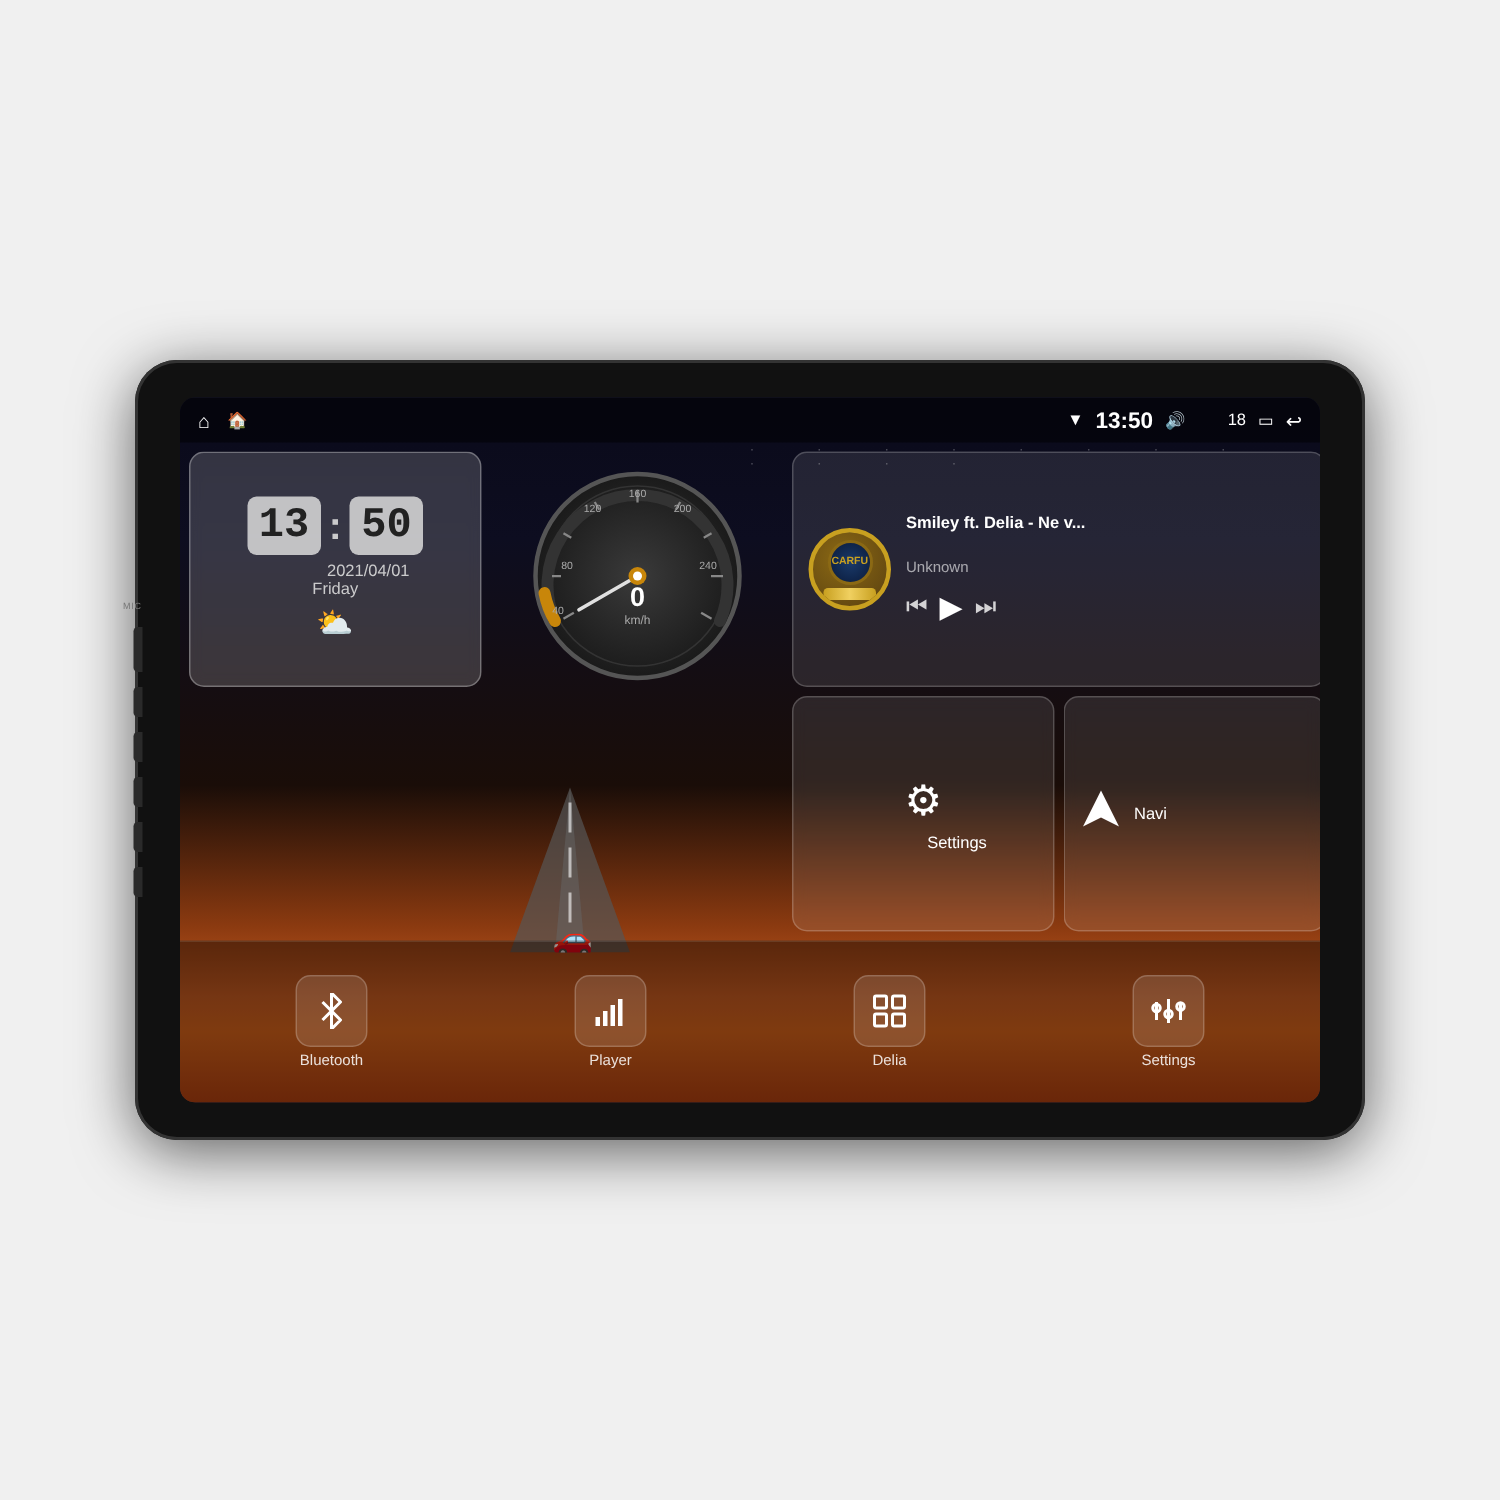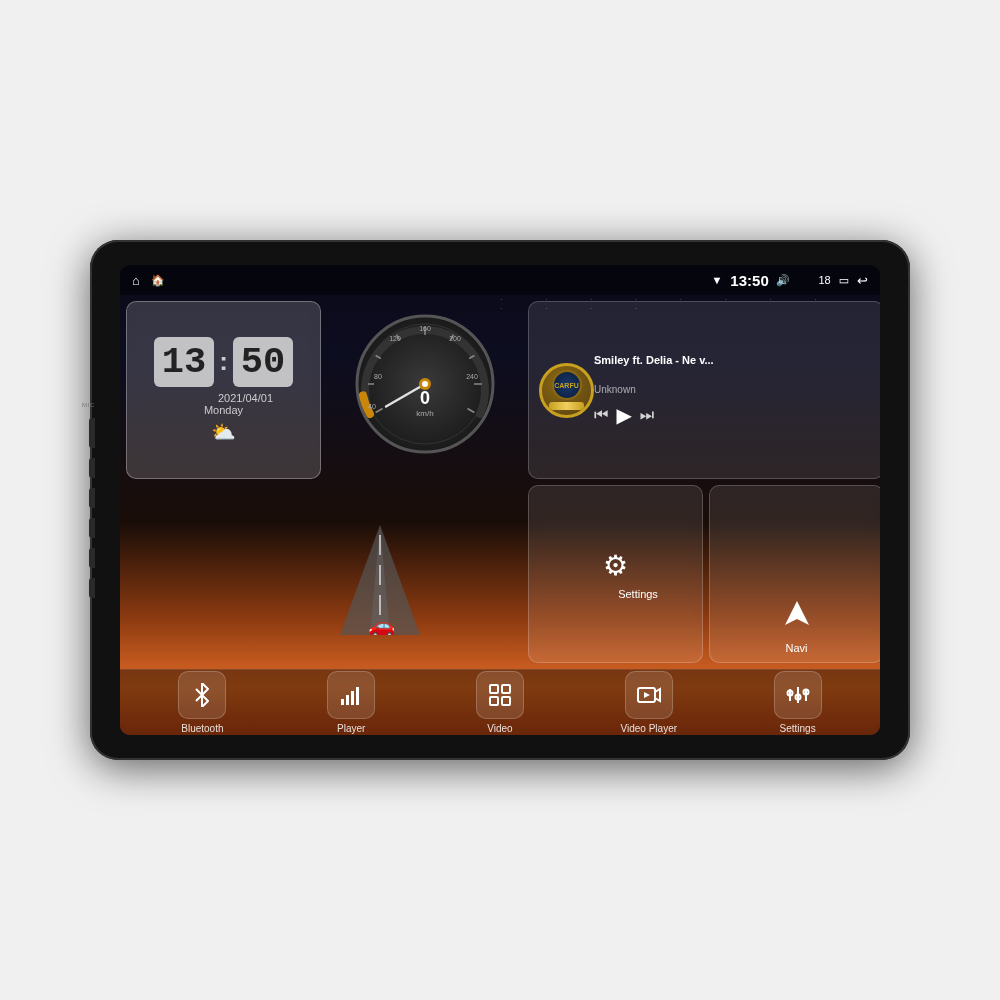--- a/index.html
+++ b/index.html
@@ -169,21 +169,21 @@
 
     .clock-display {
       display: flex;
       gap: 5px;
     }
 
     .clock-digit-block {
       background: rgba(220,220,220,0.85);
       border-radius: 6px;
       padding: 4px 8px;
-      font-size: 37px;
+      font-size: 28px;
       font-weight: bold;
       color: #222;
       font-family: 'Courier New', monospace;
       min-width: 48px;
       text-align: center;
     }
 
     .clock-separator {
       font-size: 26px;
       color: rgba(220,220,220,0.9);
@@ -231,20 +231,21 @@
 
     
     .music-widget {
       grid-column: 3 / 5;
       grid-row: 1;
       background: rgba(255,255,255,0.1);
       border-radius: 10px;
       border: 1px solid rgba(255,255,255,0.2);
       display: flex;
       align-items: center;
+      gap: 10px;
       padding: 10px;
       cursor: pointer;
     }
 
     .music-album {
       width: 55px;
       height: 55px;
       border-radius: 50%;
       background: radial-gradient(circle at 40% 35%, #8B6914, #5a4010);
       display: flex;
@@ -318,37 +319,37 @@
     }
 
     
     .navi-widget {
       grid-column: 4;
       grid-row: 2;
       background: rgba(255,255,255,0.1);
       border-radius: 10px;
       border: 1px solid rgba(255,255,255,0.2);
       display: flex;
-      flex-direction: column;
-      align-items: center;
-      justify-content: flex-end;
+      flex-direction: row;
+      align-items: center;
+      justify-content: flex-start;
       gap: 6px;
       cursor: pointer;
     }
 
     .navi-label {
       color: white;
       font-size: 11px;
     }
 
     
     .bottom-bar {
       position: relative;
       z-index: 10;
-      height: 66px;
+      height: 108px;
       background: rgba(0,0,0,0.4);
       display: flex;
       align-items: center;
       justify-content: space-between;
       padding: 0 8px;
       border-top: 1px solid rgba(255,255,255,0.1);
     }
 
     .bottom-item {
       display: flex;
@@ -444,21 +445,21 @@
 
     <div class="main-content">
 
       <div class="widget-card clock-widget">
         <div class="clock-display">
           <div class="clock-digit-block">13</div>
           <div class="clock-separator">:</div>
           <div class="clock-digit-block">50</div>
         </div>
         <div class="clock-date">2021/04/01</div>
-        <div class="clock-day">Monday</div>
+        <div class="clock-day">Friday</div>
         <div class="clock-weather">
           <span class="weather-icon">⛅</span>
         </div>
       </div>
 
       <div class="speedo-widget">
         <svg class="speedo-svg" viewBox="0 0 150 150">
           <defs>
             <radialGradient id="speedoBg" cx="50%" cy="50%" r="50%">
               <stop offset="0%" style="stop-color:#3a3a3a"></stop>
@@ -566,33 +567,23 @@
 
       <div class="bottom-item">
         <div class="bottom-icon-wrapper">
           <svg width="24" height="24" viewBox="0 0 24 24">
             <rect x="2" y="2" width="8" height="8" rx="1" fill="none" stroke="white" stroke-width="2"></rect>
             <rect x="14" y="2" width="8" height="8" rx="1" fill="none" stroke="white" stroke-width="2"></rect>
             <rect x="2" y="14" width="8" height="8" rx="1" fill="none" stroke="white" stroke-width="2"></rect>
             <rect x="14" y="14" width="8" height="8" rx="1" fill="none" stroke="white" stroke-width="2"></rect>
           </svg>
         </div>
-        <span class="bottom-label">Video</span>
-      </div>
-
-      <div class="bottom-item">
-        <div class="bottom-icon-wrapper">
-          <svg width="24" height="24" viewBox="0 0 24 24">
-            <rect x="1" y="5" width="17" height="14" rx="2" fill="none" stroke="white" stroke-width="2"></rect>
-            <polygon points="7,9 7,15 13,12" fill="white"></polygon>
-            <polyline points="18,9 23,6 23,18 18,15" fill="none" stroke="white" stroke-width="2"></polyline>
-          </svg>
-        </div>
-        <span class="bottom-label">Video Player</span>
-      </div>
+        <span class="bottom-label">Delia</span>
+      </div>
+
 
       <div class="bottom-item">
         <div class="bottom-icon-wrapper">
           <svg width="24" height="24" viewBox="0 0 24 24">
             <line x1="4" y1="6" x2="4" y2="18" stroke="white" stroke-width="2"></line>
             <circle cx="4" cy="10" r="2.5" fill="none" stroke="white" stroke-width="2"></circle>
             <line x1="12" y1="4" x2="12" y2="20" stroke="white" stroke-width="2"></line>
             <circle cx="12" cy="14" r="2.5" fill="none" stroke="white" stroke-width="2"></circle>
             <line x1="20" y1="6" x2="20" y2="18" stroke="white" stroke-width="2"></line>
             <circle cx="20" cy="9" r="2.5" fill="none" stroke="white" stroke-width="2"></circle>

